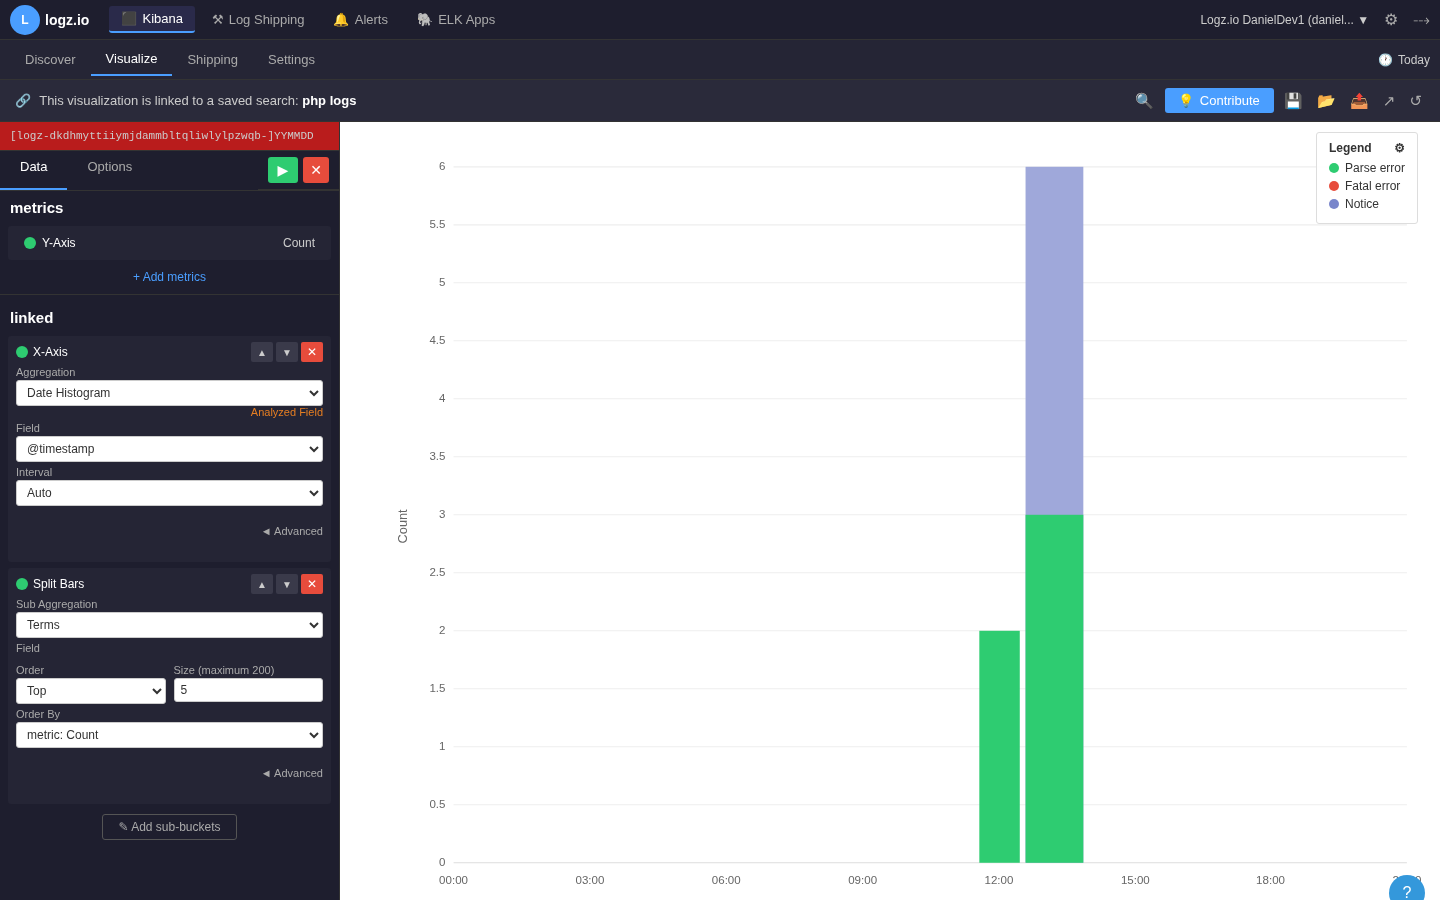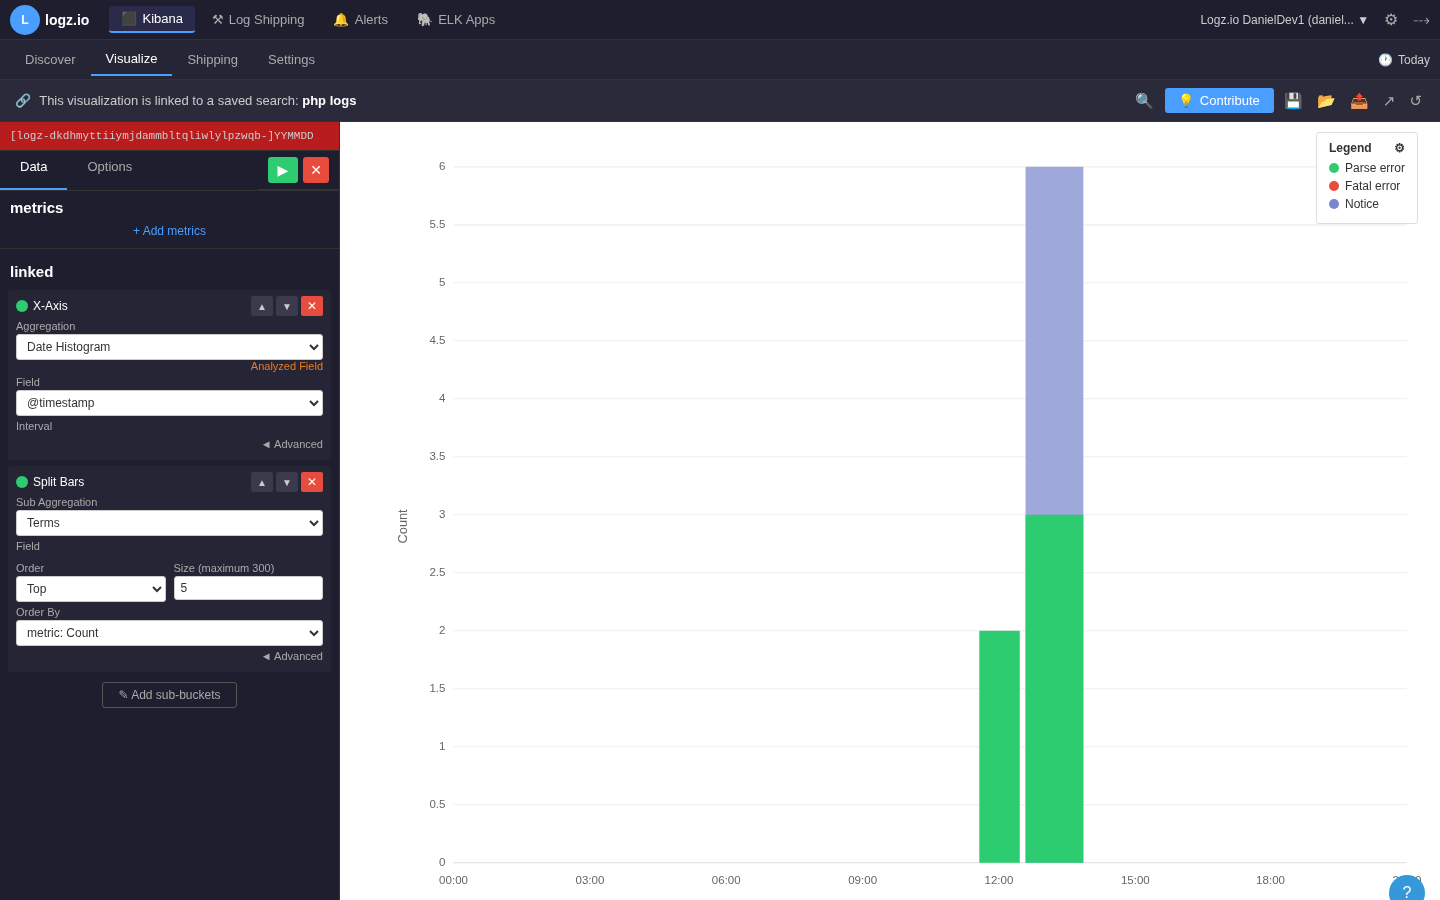--- a/index.html
+++ b/index.html
@@ -244,21 +244,21 @@
       color: #e67e22;
       font-size: 11px;
       text-align: right;
       margin-bottom: 2px;
     }
     .advanced-link {
       font-size: 11px;
       color: #aaa;
       text-align: right;
       cursor: pointer;
-      padding: 4px 0;
+      padding: 19px 0;
     }
     .advanced-link:before { content: "◄ "; }
     .metrics-y-axis {
       display: flex;
       align-items: center;
       justify-content: space-between;
       padding: 4px 8px;
     }
     .add-metrics-btn {
       background: none;
@@ -462,20 +462,29 @@
       </div>
       <div class="run-controls" style="margin-left:auto;">
         <button class="run-btn">▶</button>
         <button class="close-btn-sm">✕</button>
       </div>
     </div>
 
     <div class="section-header">
       <span>metrics</span>
     </div>
+    <div class="bucket-item">
+      <div class="metrics-y-axis">
+        <div style="display:flex;align-items:center;gap:6px;">
+          <span class="toggle-dot active"></span>
+          <span style="color:#fff;font-size:12px;">Y-Axis</span>
+        </div>
+        <span class="metrics-count-label">Count</span>
+      </div>
+    </div>
     <div style="text-align:center;">
       <button class="add-metrics-btn">
         <span>+ Add metrics</span>
       </button>
     </div>
 
     <div style="border-top:1px solid #333; margin: 6px 0;"></div>
 
     <div class="section-header">
       <span>linked</span>
@@ -496,20 +505,23 @@
       <div class="field-label">Aggregation</div>
       <select class="field-select">
         <option>Date Histogram</option>
       </select>
       <div class="field-analyzed">Analyzed Field</div>
       <div class="field-label">Field</div>
       <select class="field-select">
         <option>@timestamp</option>
       </select>
       <div class="field-label">Interval</div>
+      <select class="field-select">
+        <option>Auto</option>
+      </select>
       <div class="advanced-link">
         <span>Advanced</span>
       </div>
     </div>
 
     <div class="bucket-item">
       <div class="bucket-item-header">
         <div class="bucket-item-title">
           <span class="toggle-dot active"></span>
           <span>Split Bars</span>
@@ -526,21 +538,21 @@
       </select>
       <div class="field-label">Field</div>
       <div class="two-col">
         <div>
           <div class="field-label">Order</div>
           <select class="field-select">
             <option>Top</option>
           </select>
         </div>
         <div>
-          <div class="field-label">Size (maximum 300)</div>
+          <div class="field-label">Size (maximum 200)</div>
           <input class="field-input" type="text" value="5" style="">
         </div>
       </div>
       <div class="field-label">Order By</div>
       <select class="field-select">
         <option>metric: Count</option>
       </select>
       <div class="advanced-link">
         <span>Advanced</span>
       </div>

